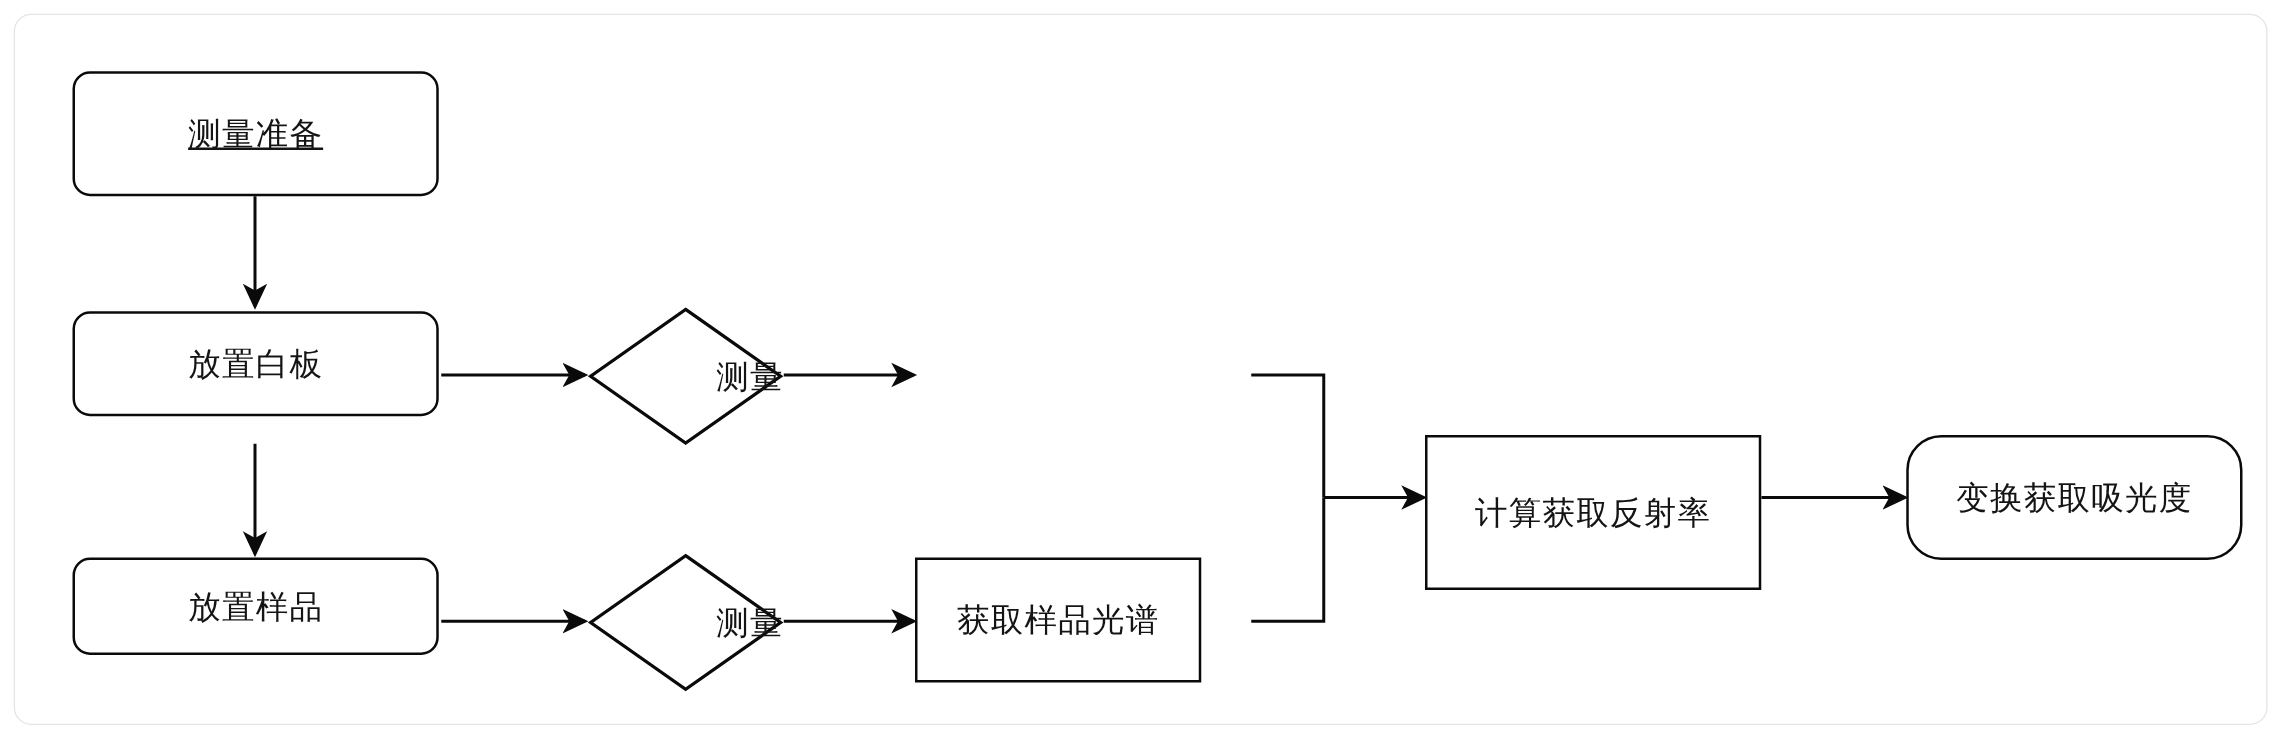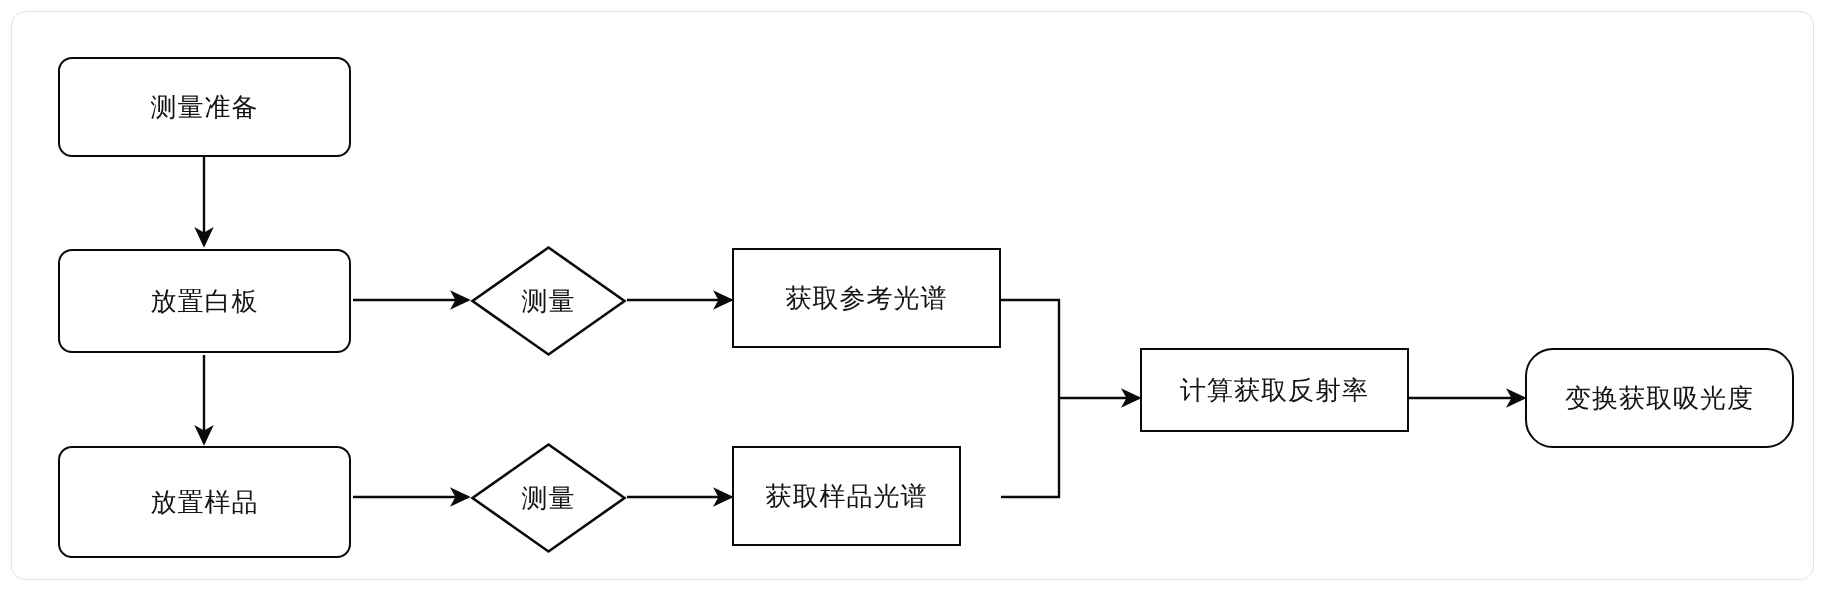--- a/index.html
+++ b/index.html
@@ -52,21 +52,21 @@
   .node.rounded {
     border-radius: 14px;
   }
   .node.square {
     border-radius: 0;
   }
   .diamond-wrap {
     position: absolute;
     display: flex;
     align-items: center;
-    justify-content: center;
+    justify-content: flex-end;
   }
   .diamond-shape {
     position: absolute;
     left: 0; top: 0;
     width: 100%;
     height: 100%;
   }
   .diamond-label {
     position: relative;
     z-index: 2;
@@ -110,55 +110,52 @@
       <path d="M 1001 300 L 1059 300 L 1059 398"></path>
 
       <path d="M 1001 497 L 1059 497 L 1059 398"></path>
     </g>
     <g fill="none" stroke="#0a0a0a" stroke-width="2.4" marker-end="url(#arrow)">
 
       <path d="M 1409 398 L 1524 398"></path>
     </g>
   </svg>
 
-  <div class="node rounded" style="left:58px;  top:57px;  width:293px; height:100px;">
+  <div class="node rounded" style="left:58px;  top:57px;  width:293px; height:100px;text-decoration:underline;">
     <span>测量准备</span>
   </div>
 
-  <div class="node rounded" style="left:58px;  top:249px; width:293px; height:104px;">
+  <div class="node rounded" style="left:58px;  top:249px; width:293px; height:84px;">
     <span>放置白板</span>
   </div>
 
-  <div class="node rounded" style="left:58px;  top:446px; width:293px; height:112px;">
+  <div class="node rounded" style="left:58px;  top:446px; width:293px; height:78px;">
     <span>放置样品</span>
   </div>
 
   <div class="diamond-wrap" style="left:470px; top:245px; width:157px; height:112px;">
     <svg class="diamond-shape" viewBox="0 0 157 112" preserveAspectRatio="none">
       <polygon points="78.5,2.5 154.5,56 78.5,109.5 2.5,56" fill="#ffffff" stroke="#0a0a0a" stroke-width="2.6"></polygon>
     </svg>
     <span class="diamond-label">测量</span>
   </div>
 
   <div class="diamond-wrap" style="left:470px; top:442px; width:157px; height:112px;">
     <svg class="diamond-shape" viewBox="0 0 157 112" preserveAspectRatio="none">
       <polygon points="78.5,2.5 154.5,56 78.5,109.5 2.5,56" fill="#ffffff" stroke="#0a0a0a" stroke-width="2.6"></polygon>
     </svg>
     <span class="diamond-label">测量</span>
   </div>
 
-  <div class="node square" style="left:732px; top:248px; width:269px; height:100px;">
-    <span>获取参考光谱</span>
-  </div>
 
   <div class="node square" style="left:732px; top:446px; width:229px; height:100px;">
     <span>获取样品光谱</span>
   </div>
 
-  <div class="node square" style="left:1140px; top:348px; width:269px; height:84px;">
+  <div class="node square" style="left:1140px; top:348px; width:269px; height:124px;">
     <span>计算获取反射率</span>
   </div>
 
   <div class="node square" style="left:1525px; top:348px; width:269px; height:100px;border-radius:28px;">
     <span>变换获取吸光度</span>
   </div>
 
 </div>
 
 </body></html>

